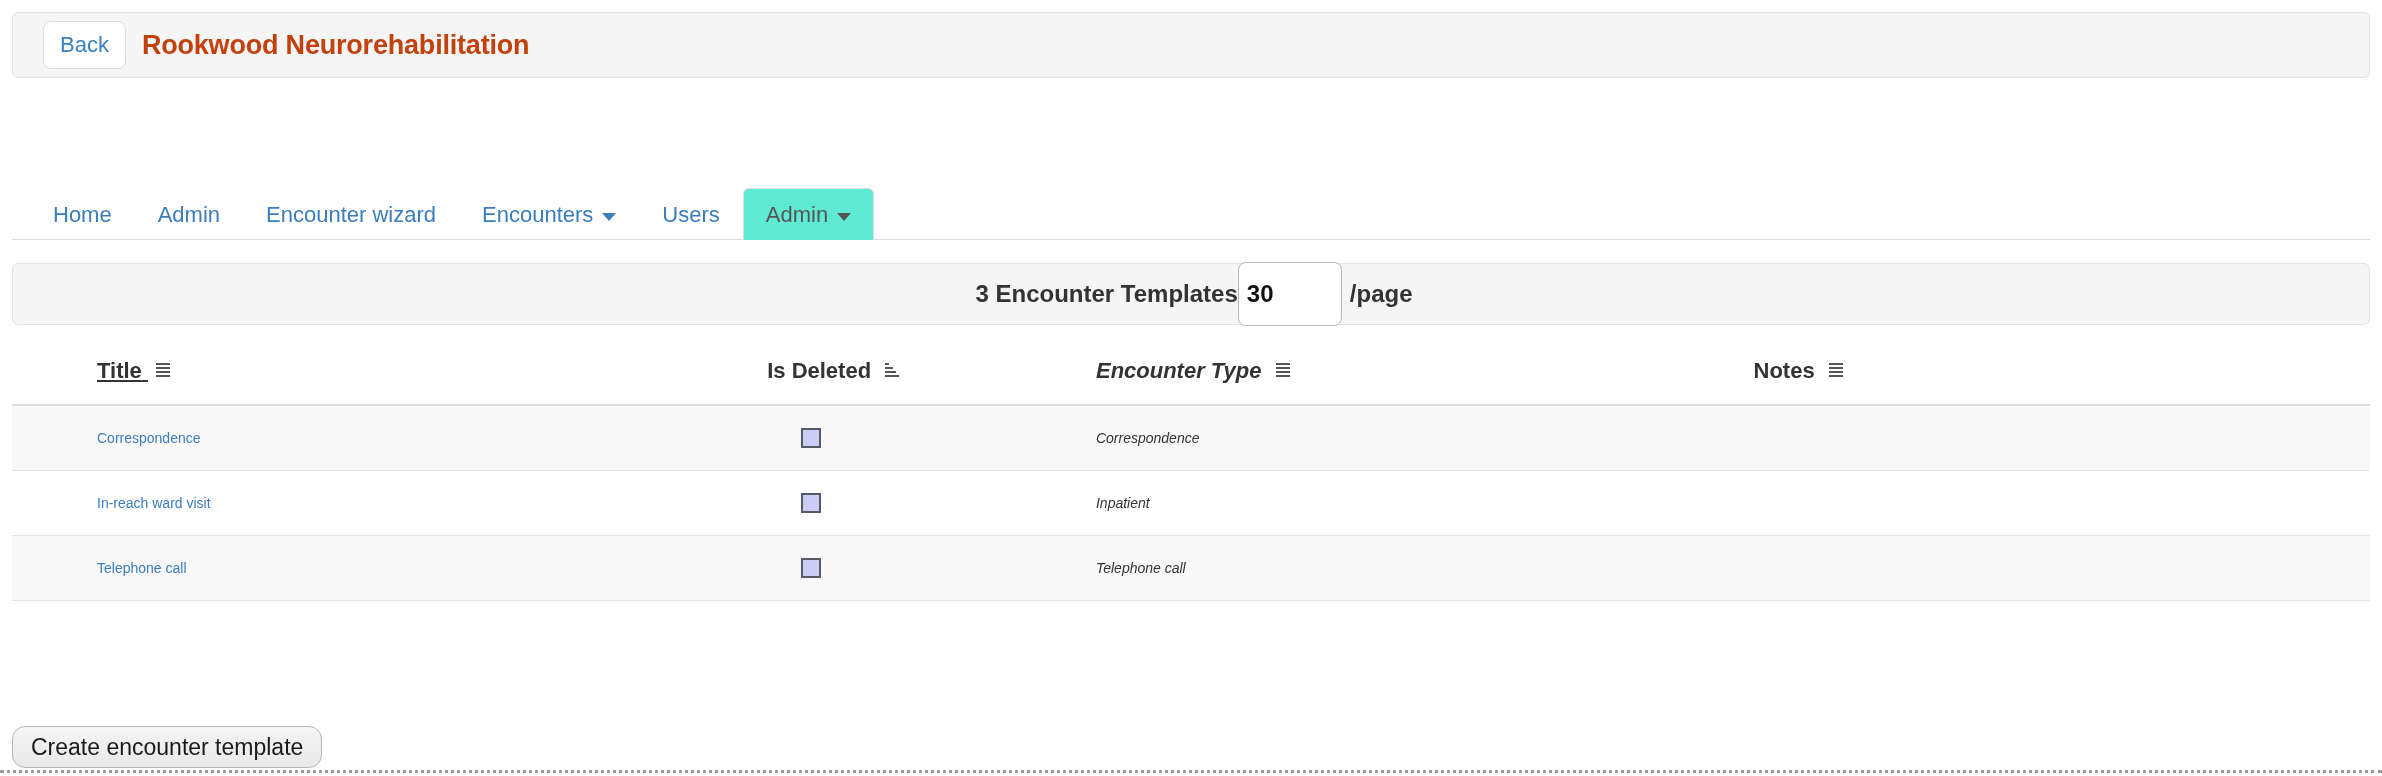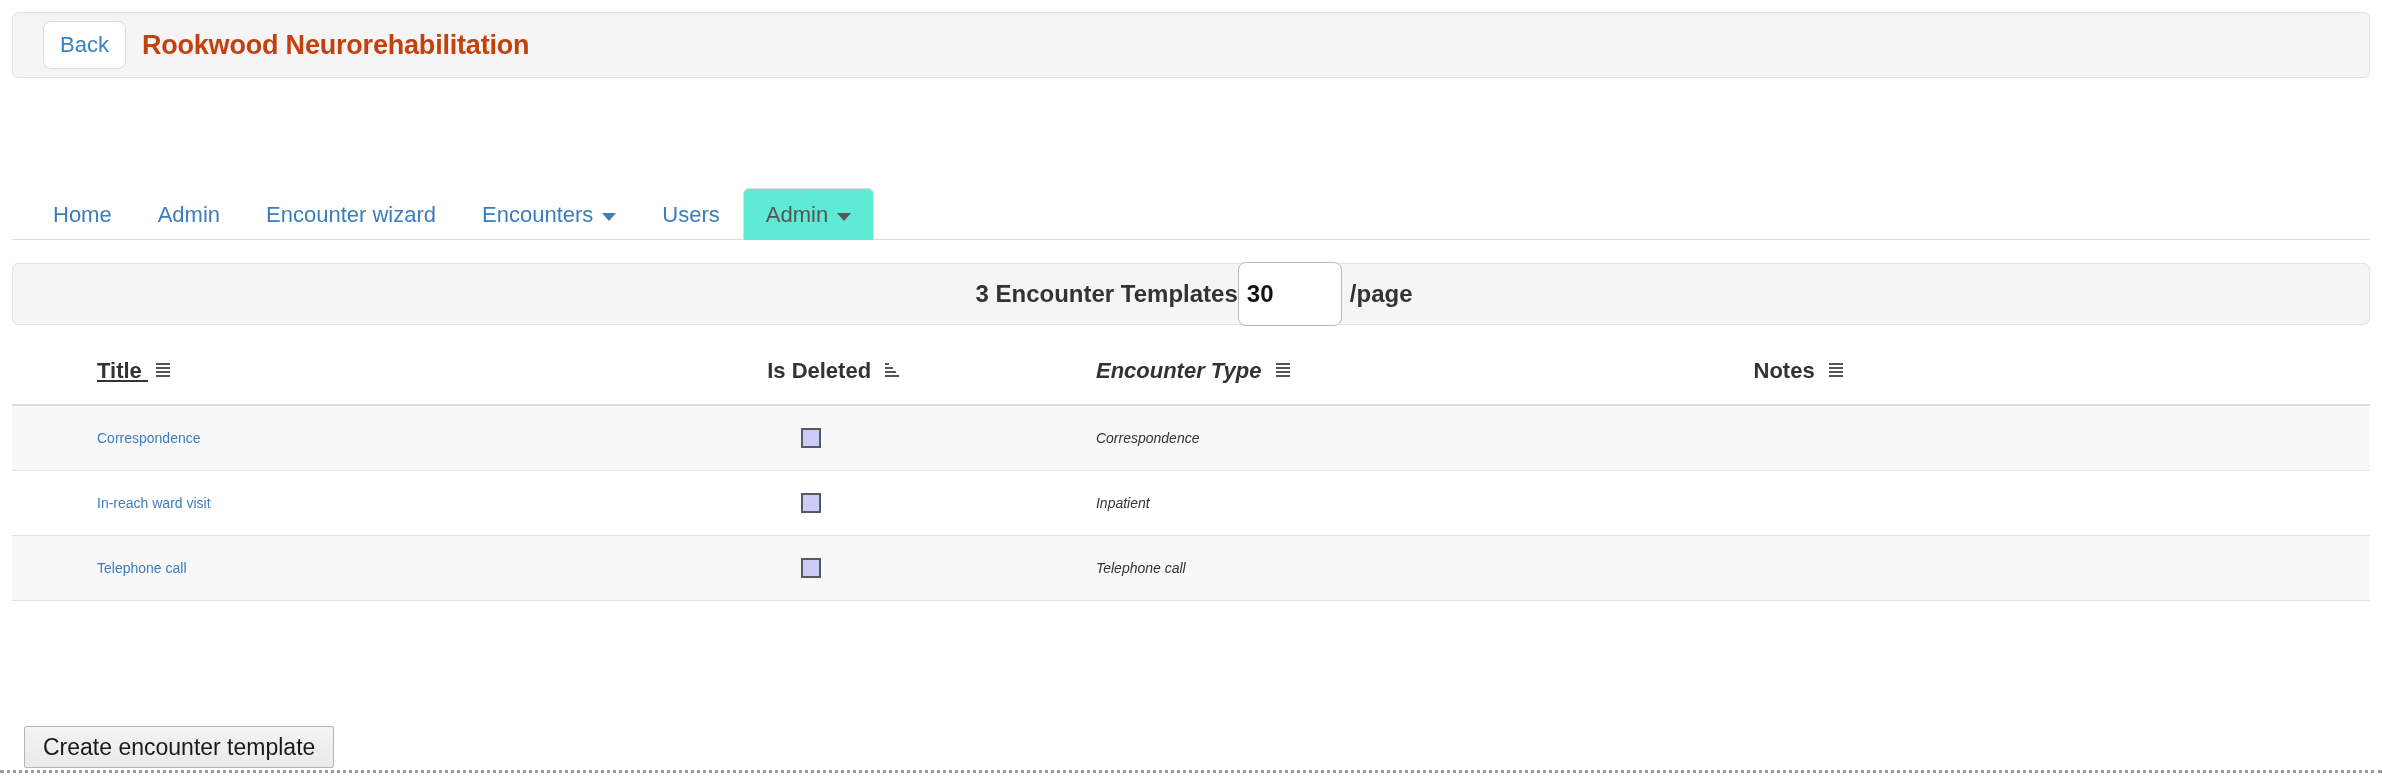--- a/index.html
+++ b/index.html
@@ -228,28 +228,28 @@
     border: 2px solid #555a63;
     background: #ccccf7;
     cursor: pointer;
     margin-left: 34px;
     vertical-align: middle;
   }
 
   
   .create-button {
     position: absolute;
-    left: 24px;
+    left: 12px;
     top: 726px;
     height: 42px;
     padding: 0 18px;
     box-sizing: border-box;
     background: linear-gradient(to bottom, #f4f4f4 0%, #e9e9e9 100%);
     border: 1px solid #b5b5b5;
-    border-radius: 2px;
+    border-radius: 13px;
     font-family: "Liberation Sans", sans-serif;
     font-size: 23px;
     color: #1a1a1a;
     cursor: pointer;
     line-height: 1;
   }
 
   .bottom-rule {
     position: absolute;
     left: 0;

